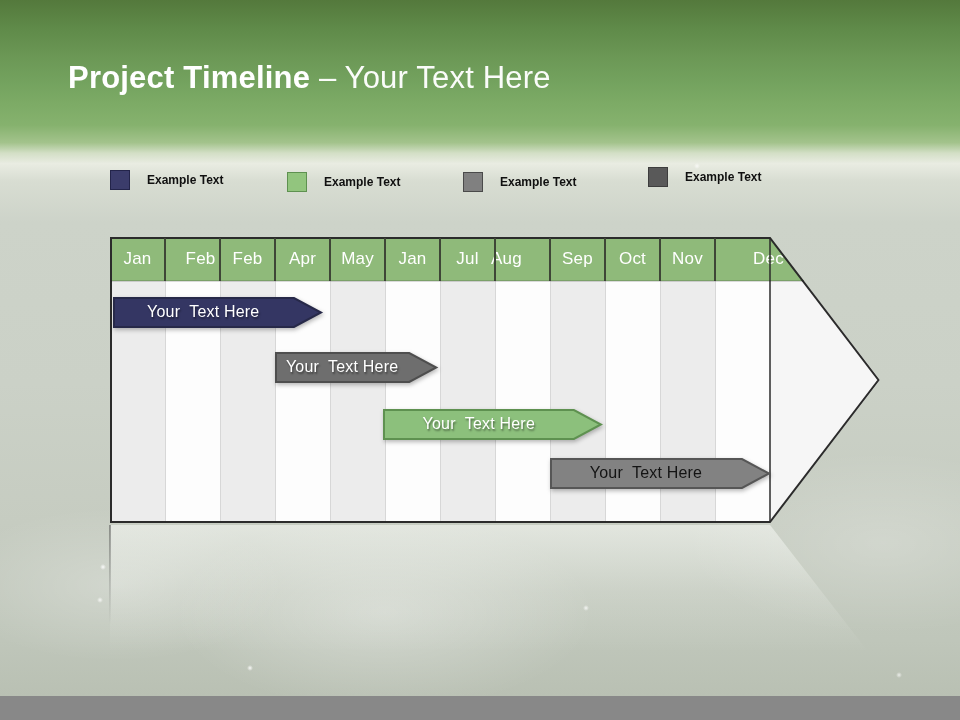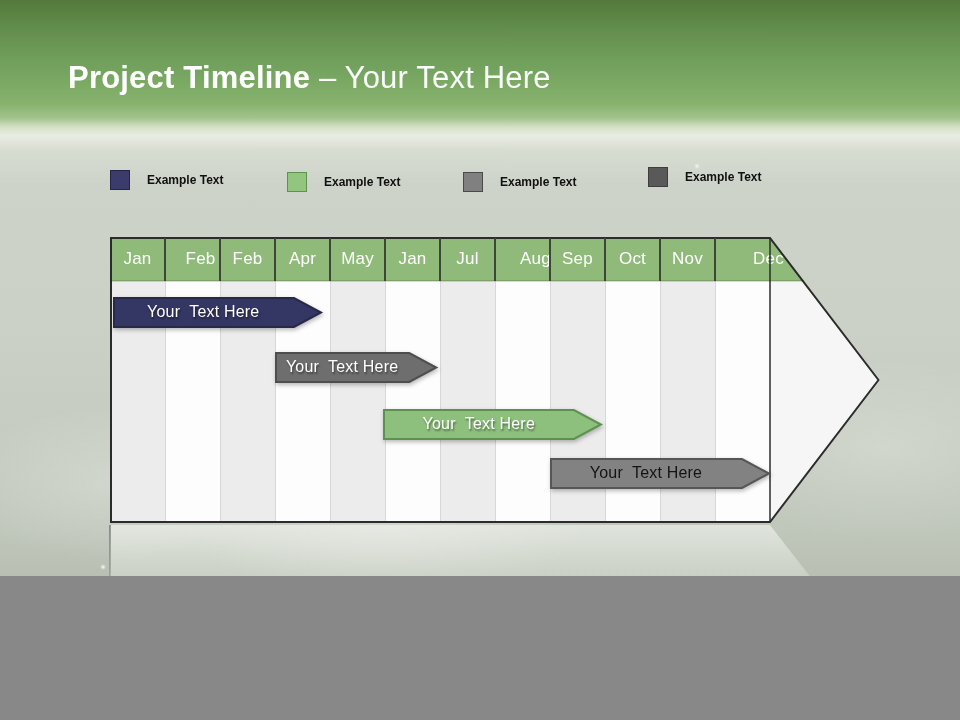--- a/index.html
+++ b/index.html
@@ -1,17 +1,17 @@
 <!DOCTYPE html>
 <html><head>
 <meta charset="utf-8">
 <style>
   html,body{margin:0;padding:0;background:#888;}
   .slide{
-    position:relative;width:960px;height:576px;overflow:hidden;
+    position:relative;width:960px;height:696px;overflow:hidden;
     font-family:"Liberation Sans","DejaVu Sans",sans-serif;
     background:
       
       radial-gradient(circle 2px at 103px 567px, rgba(255,255,255,.9), transparent 3px),
       radial-gradient(circle 2px at 100px 600px, rgba(255,255,255,.8), transparent 3px),
       radial-gradient(circle 2px at 250px 668px, rgba(255,255,255,.9), transparent 3px),
       radial-gradient(circle 2px at 586px 608px, rgba(255,255,255,.8), transparent 3px),
       radial-gradient(circle 2px at 899px 675px, rgba(255,255,255,.7), transparent 3px),
       radial-gradient(circle 2px at 697px 166px, rgba(255,255,255,.7), transparent 3px),
       radial-gradient(circle 2px at 411px 451px, rgba(255,255,255,.5), transparent 3px),
@@ -109,21 +109,21 @@
           <div class="col even" style="left: 605px;"></div>
         </div>
       <div id="months">
           <div class="month" style="left: 0px;">Jan</div>
           <div class="month" style="left: 55px; padding-left: 16px;">Feb</div>
           <div class="month" style="left: 110px;">Feb</div>
           <div class="month" style="left: 165px;">Apr</div>
           <div class="month" style="left: 220px;">May</div>
           <div class="month" style="left: 275px;">Jan</div>
           <div class="month" style="left: 330px;">Jul</div>
-          <div class="month" style="left: 398px;">Aug</div>
+          <div class="month" style="left: 369px;">Aug</div>
           <div class="month" style="left: 440px;">Sep</div>
           <div class="month" style="left: 495px;">Oct</div>
           <div class="month" style="left: 550px; border-radius: 21px;">Nov</div>
           <div class="month" style="left: 605px; padding-left: 38px;">Dec</div>
         </div>
     </div>
 
     <svg class="chart-lines" id="chart-lines" width="770" height="286" viewBox="0 0 770 286">
       <polygon id="outline-poly" points="1,1 660,1 768.5,143 660,285 1,285" fill="none" stroke-width="2" stroke="#2B2B2B"></polygon>
       <line id="body-right-line" x1="660" y1="1" x2="660" y2="285" stroke-width="1.5" stroke="#2B2B2B"></line>

